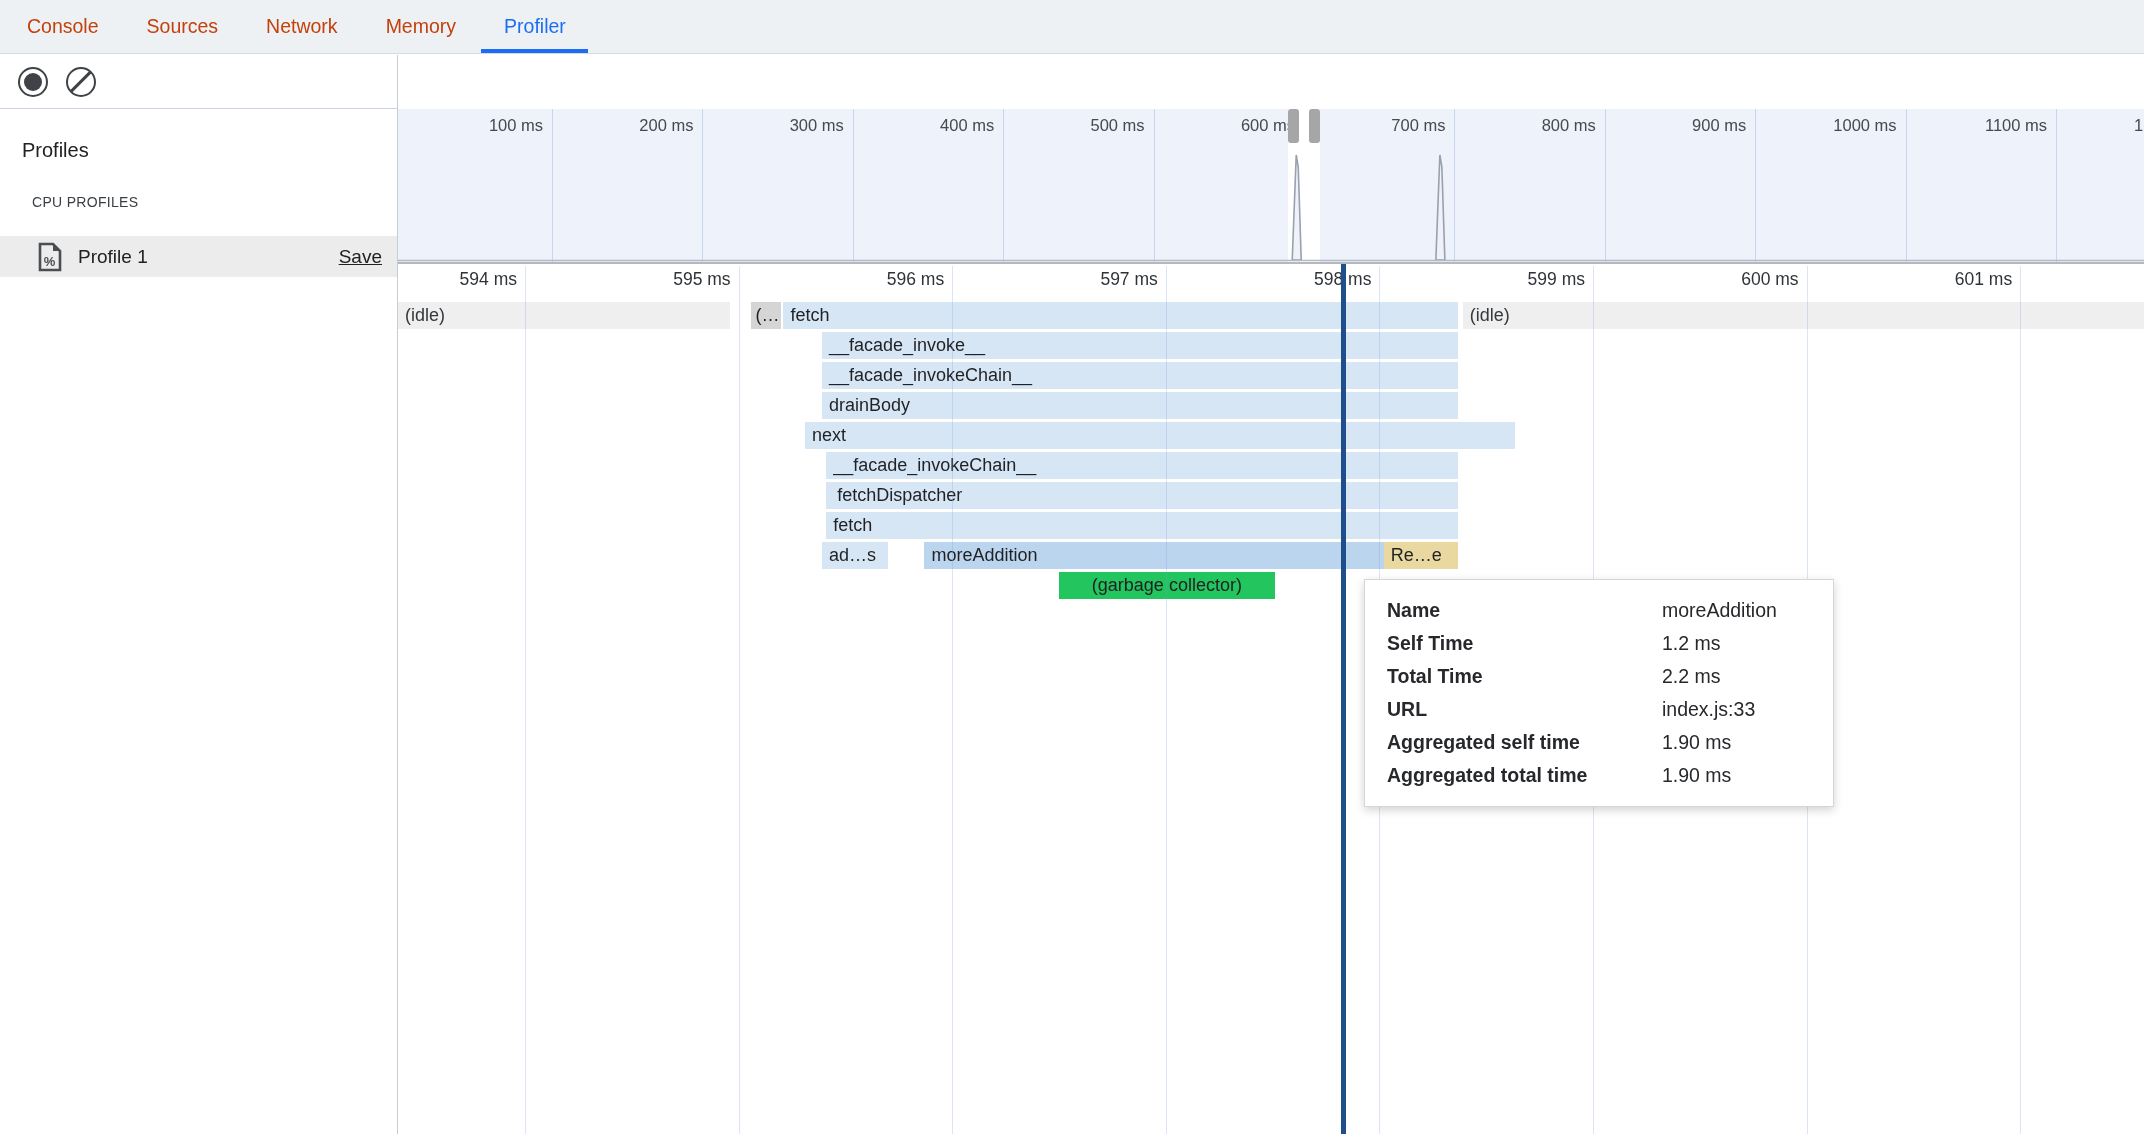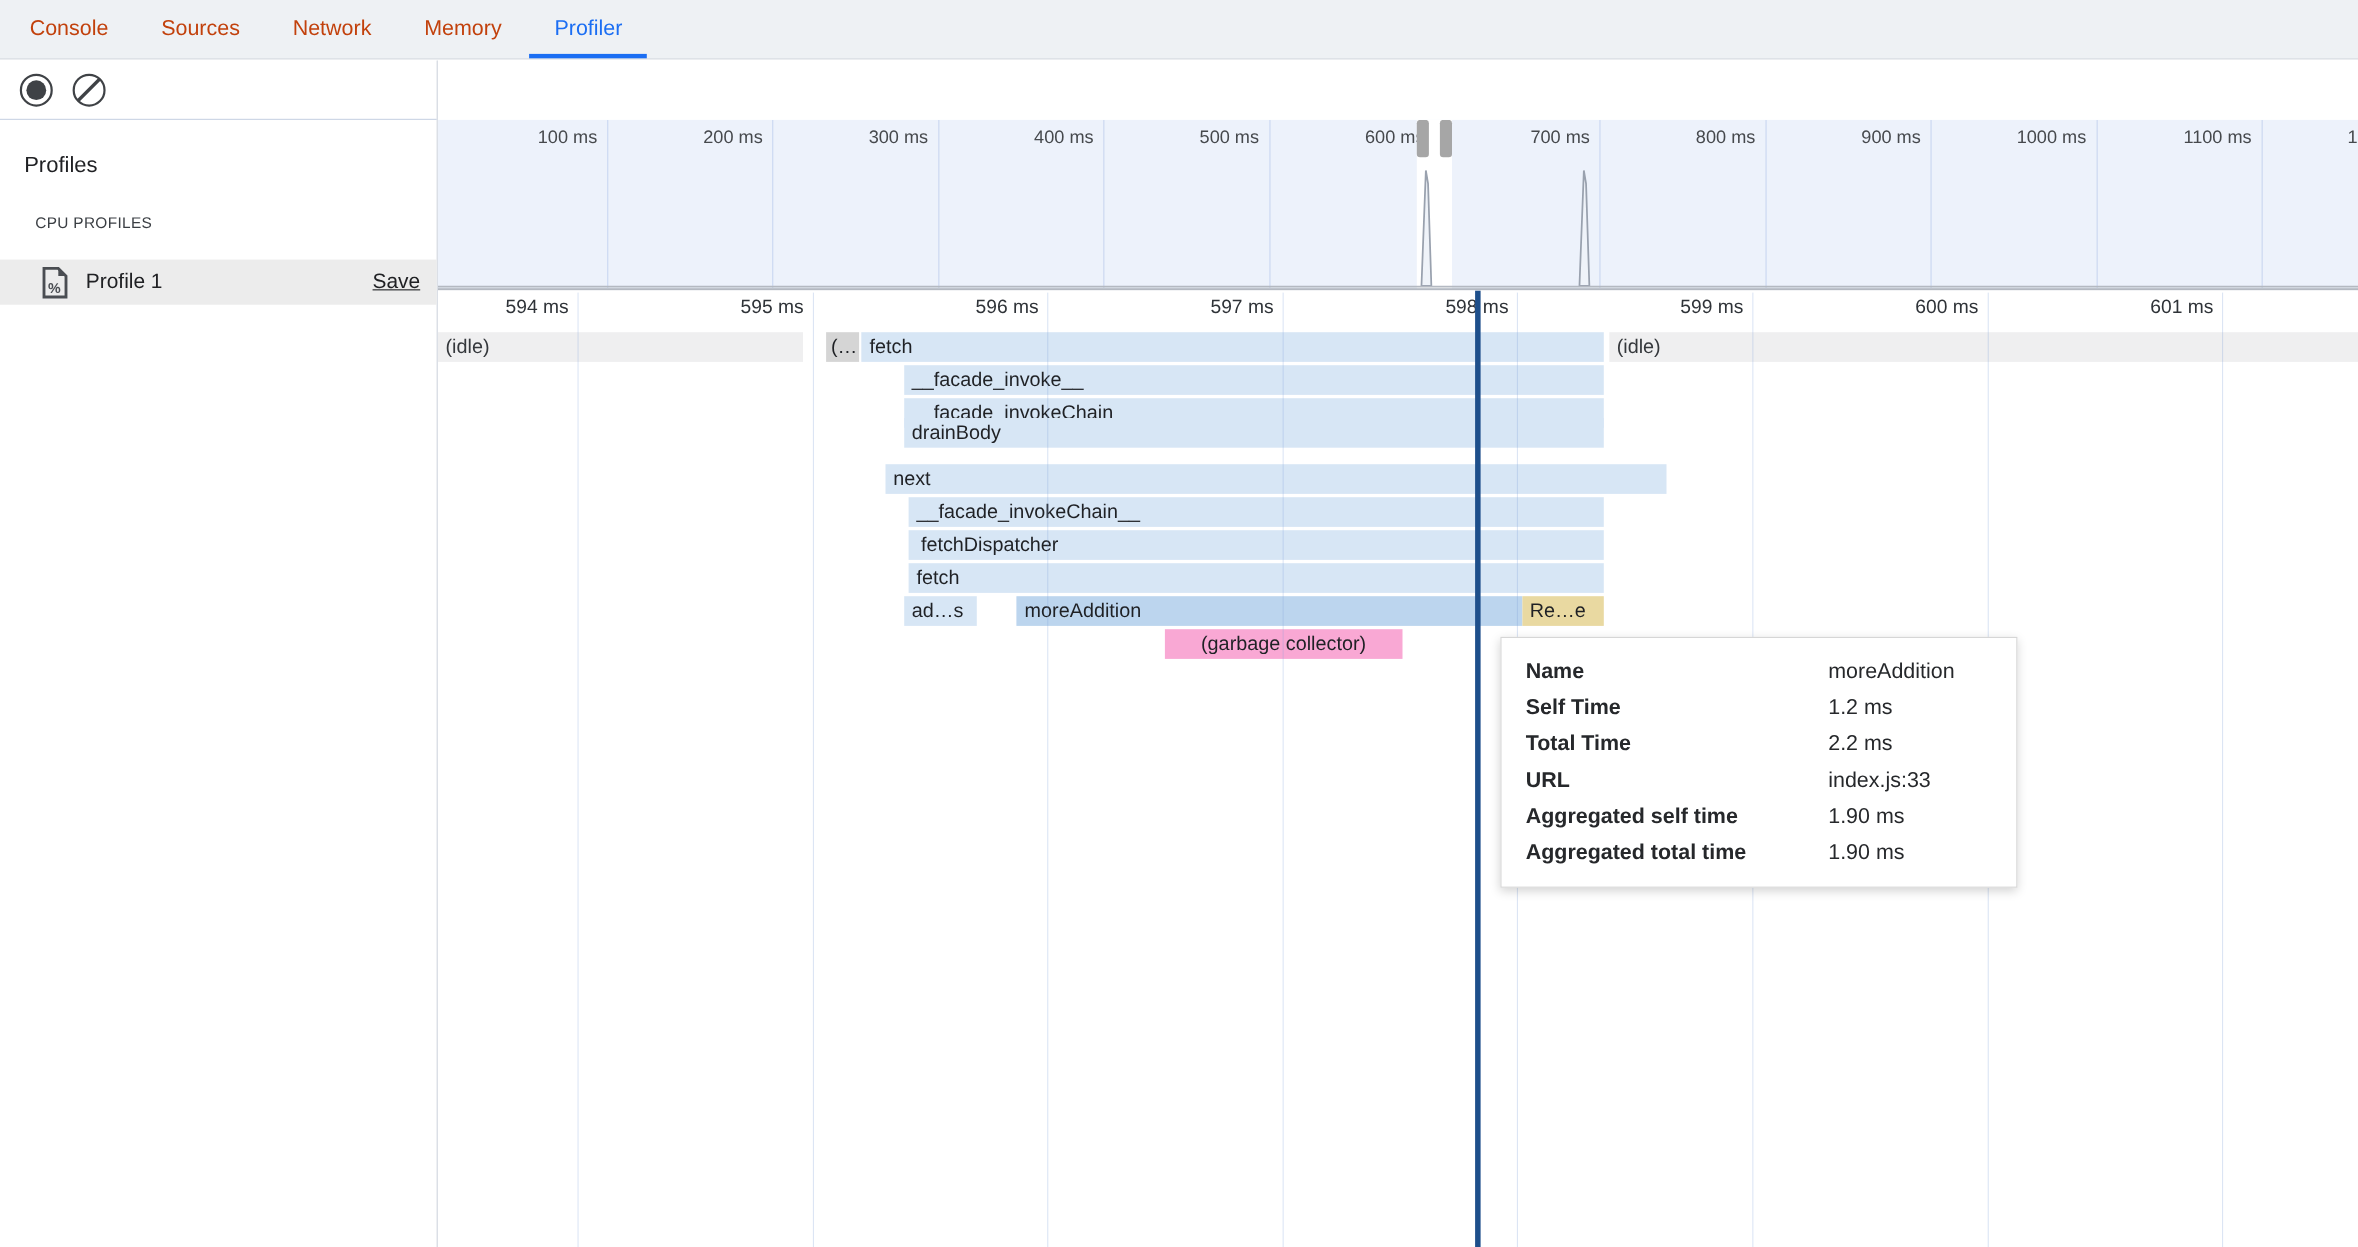--- a/index.html
+++ b/index.html
@@ -51,21 +51,21 @@
   .detail{position:absolute;left:0;top:209px;right:0;bottom:0;background:#fff;overflow:hidden;}
   .dt-grid{position:absolute;top:2px;bottom:0;width:1px;background:rgba(130,160,215,.28);z-index:5;}
   .dt-label{position:absolute;top:5px;font-size:17.5px;color:#2f3338;white-space:nowrap;transform:translateX(-100%);z-index:6;}
   .flame-row{position:absolute;left:0;right:0;height:27px;}
   .bar{position:absolute;top:0;height:27px;line-height:27px;font-size:18px;color:#1f2125;
        padding-left:7px;box-sizing:border-box;white-space:nowrap;overflow:hidden;cursor:default;}
   .bar.call{background:#d7e6f5;}
   .bar.hovered{background:#bcd5ee;}
   .bar.idle{background:#efeff0;color:#35383c;}
   .bar.program{background:#d5d5d5;padding-left:4px;}
-  .bar.gc{background:#f9a8d4;text-align:center;padding-left:0;}
+  .bar.gc{background:#22c55e;text-align:center;padding-left:0;}
   .bar.record{background:#e9d9a1;}
   .marker{position:absolute;top:0;bottom:0;width:5px;background:#1e4f8b;z-index:8;}
 
   
   .tooltip{position:absolute;left:966px;top:315px;width:470px;background:#fff;border:1px solid #d6d6d6;
            box-shadow:0 3px 9px rgba(0,0,0,.18);padding:14px 22px;box-sizing:border-box;z-index:20;}
   .tt-row{display:flex;line-height:33px;font-size:19.5px;color:#26282b;}
   .tt-label{font-weight:bold;width:275px;flex:0 0 auto;}
   .tt-value{flex:1;}
 </style>
@@ -182,21 +182,21 @@
           <div class="bar program" style="left: 353.416px; width: 29.904px;">(…</div>
           <div class="bar call" style="left: 385.456px; width: 674.976px;">fetch</div>
           <div class="bar idle" style="left: 1064.7px; width: 681.296px;">(idle)</div>
         </div>
         <div class="flame-row" style="top: 68px;">
           <div class="bar call" style="left: 423.904px; width: 636.528px;">__facade_invoke__</div>
         </div>
         <div class="flame-row" style="top: 98px;">
           <div class="bar call" style="left: 423.904px; width: 636.528px;">__facade_invokeChain__</div>
         </div>
-        <div class="flame-row" style="top: 116px;">
+        <div class="flame-row" style="top: 128px;">
           <div class="bar call" style="left: 423.904px; width: 636.528px;">drainBody</div>
         </div>
         <div class="flame-row" style="top: 158px;">
           <div class="bar call" style="left: 407px; width: 710px;">next</div>
         </div>
         <div class="flame-row" style="top: 188px;">
           <div class="bar call" style="left: 428.176px; width: 632.256px;">__facade_invokeChain__</div>
         </div>
         <div class="flame-row" style="top: 218px;">
           <div class="bar call" style="left: 428.176px; width: 632.256px; padding-left: 11px;">fetchDispatcher</div>

